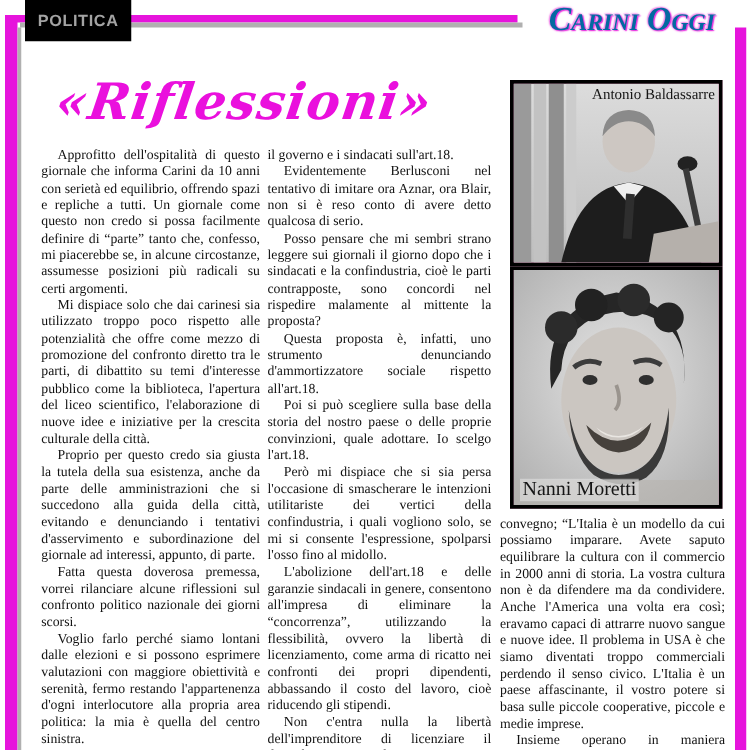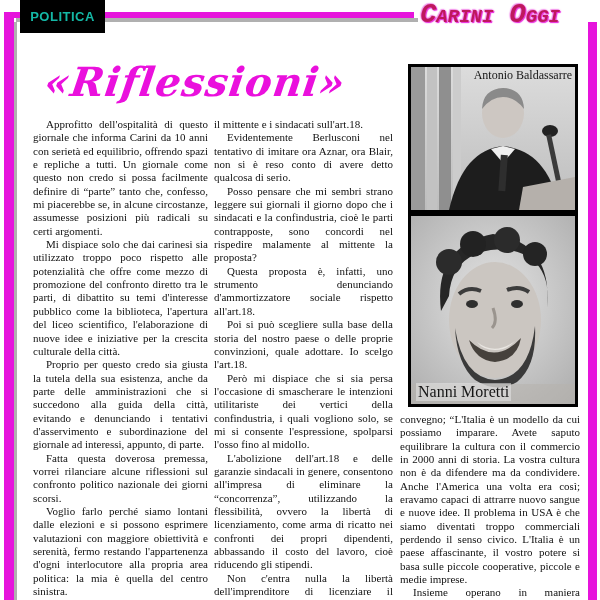--- a/index.html
+++ b/index.html
@@ -7,25 +7,25 @@
         font-family:"Liberation Serif", serif;}
 
   
   .frame-left{position:absolute;left:4px;top:12px;width:10px;height:588px;}
   .frame-left-shadow{position:absolute;left:14px;top:22px;width:3px;height:578px;}
   .frame-right{position:absolute;left:588px;top:22px;width:9px;height:578px;}
   .top-line{position:absolute;left:4px;top:12px;width:410px;height:6px;}
   .top-line-shadow{position:absolute;left:16px;top:18px;width:402px;height:4px;}
 
   .politica-box{position:absolute;left:20px;top:0;width:85px;height:33px;background:#000;
-        color:#14b8a6;display:flex;align-items:center;justify-content:center;
+        color:#a3a3a3;display:flex;align-items:center;justify-content:center;
         font-family:"Liberation Sans", sans-serif;font-weight:bold;font-size:13px;letter-spacing:.5px;}
 
-  .logo{position:absolute;right:40px;top:0;font-family:Liberation Mono, monospace;
-        font-style:italic;font-weight:bold;font-variant:small-caps;font-size:27px;color:#be185d;
+  .logo{position:absolute;right:28px;top:0;font-family:Liberation Serif, serif;
+        font-style:italic;font-weight:bold;font-variant:small-caps;font-size:27px;color:#0369a1;
         text-shadow:0 0 2px #ef5fe4, 1px 1px 1px #e614dc, -1px -1px 1px #f2a6ec;}
 
   .title{position:absolute;left:45px;top:58px;width:300px;margin:0;text-align:center;
         font-family:"DejaVu Serif", serif;font-style:italic;font-weight:bold;font-size:40px;
         transform:skewX(-8deg);letter-spacing:1px;}
 
   .col{position:absolute;top:118px;}
   .col1{left:33px;width:175px;}
   .col2{left:214px;width:179px;}
   .col3{left:400px;top:64px;width:180px;}
@@ -60,21 +60,21 @@
   <h1 class="title" style="color: rgb(234, 16, 221);">«Riflessioni»</h1>
 
   <div class="col col1">
       <p class="para">Approfitto dell'ospitalità di questo giornale che informa Carini da 10 anni con serietà ed equilibrio, offrendo spazi e repliche a tutti. Un giornale come questo non credo si possa facilmente definire di “parte” tanto che, confesso, mi piacerebbe se, in alcune circostanze, assumesse posizioni più radicali su certi argomenti.</p>
       <p class="para">Mi dispiace solo che dai carinesi sia utilizzato troppo poco rispetto alle potenzialità che offre come mezzo di promozione del confronto diretto tra le parti, di dibattito su temi d'interesse pubblico come la biblioteca, l'apertura del liceo scientifico, l'elaborazione di nuove idee e iniziative per la crescita culturale della città.</p>
       <p class="para">Proprio per questo credo sia giusta la tutela della sua esistenza, anche da parte delle amministrazioni che si succedono alla guida della città, evitando e denunciando i tentativi d'asservimento e subordinazione del giornale ad interessi, appunto, di parte.</p>
       <p class="para">Fatta questa doverosa premessa, vorrei rilanciare alcune riflessioni sul confronto politico nazionale dei giorni scorsi.</p>
       <p class="para">Voglio farlo perché siamo lontani dalle elezioni e si possono esprimere valutazioni con maggiore obiettività e serenità, fermo restando l'appartenenza d'ogni interlocutore alla propria area politica: la mia è quella del centro sinistra.</p>
     </div>
   <div class="col col2">
-      <p class="para">il mittente e i sindacati sull'art.18.</p>
+      <p class="para">il governo e i sindacati sull'art.18.</p>
       <p class="para">Evidentemente Berlusconi nel tentativo di imitare ora Aznar, ora Blair, non si è reso conto di avere detto qualcosa di serio.</p>
       <p class="para">Posso pensare che mi sembri strano leggere sui giornali il giorno dopo che i sindacati e la confindustria, cioè le parti contrapposte, sono concordi nel rispedire malamente al mittente la proposta?</p>
       <p class="para">Questa proposta è, infatti, uno strumento denunciando d'ammortizzatore sociale rispetto all'art.18.</p>
       <p class="para">Poi si può scegliere sulla base della storia del nostro paese o delle proprie convinzioni, quale adottare. Io scelgo l'art.18.</p>
       <p class="para">Però mi dispiace che si sia persa l'occasione di smascherare le intenzioni utilitariste dei vertici della confindustria, i quali vogliono solo, se mi si consente l'espressione, spolparsi l'osso fino al midollo.</p>
       <p class="para">L'abolizione dell'art.18 e delle garanzie sindacali in genere, consentono all'impresa di eliminare la “concorrenza”, utilizzando la flessibilità, ovvero la libertà di licenziamento, come arma di ricatto nei confronti dei propri dipendenti, abbassando il costo del lavoro, cioè riducendo gli stipendi.</p>
       <p class="para">Non c'entra nulla la libertà dell'imprenditore di licenziare il dipendente poco produttivo.</p>
       <p class="para">Il taglio degli stipendi consente di abbassare il costo dei prodotti sostenendo la domanda a scapito degli stipendiati che si ritroverebbero rapidamente senza un mercato sul quale piazzare il proprio prodotto “troppo caro”, cioè il loro lavoro.</p>
     </div>
 

